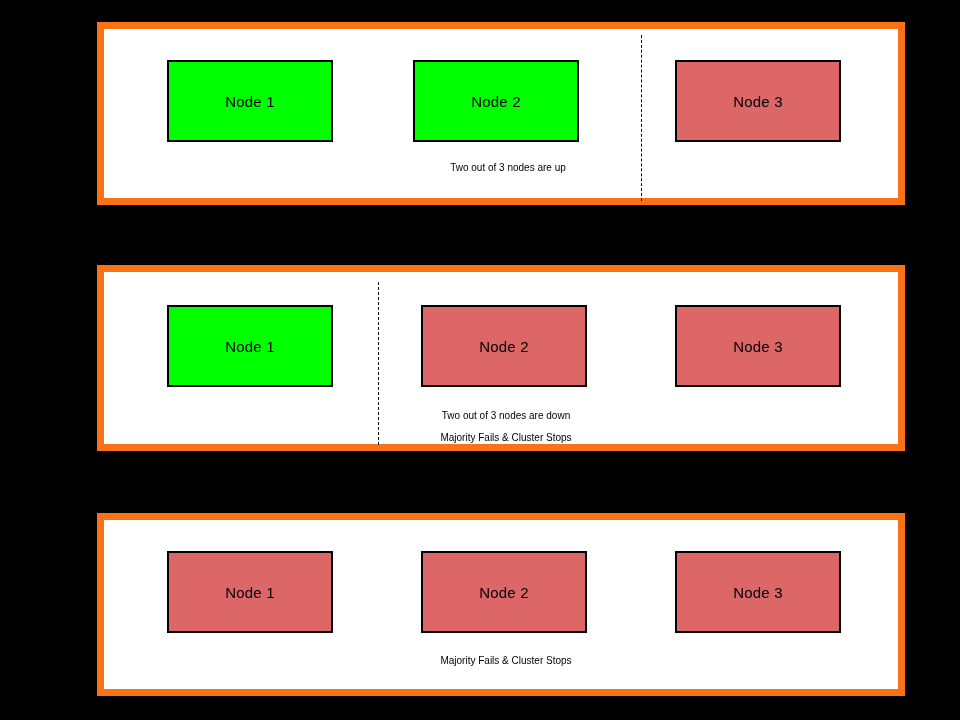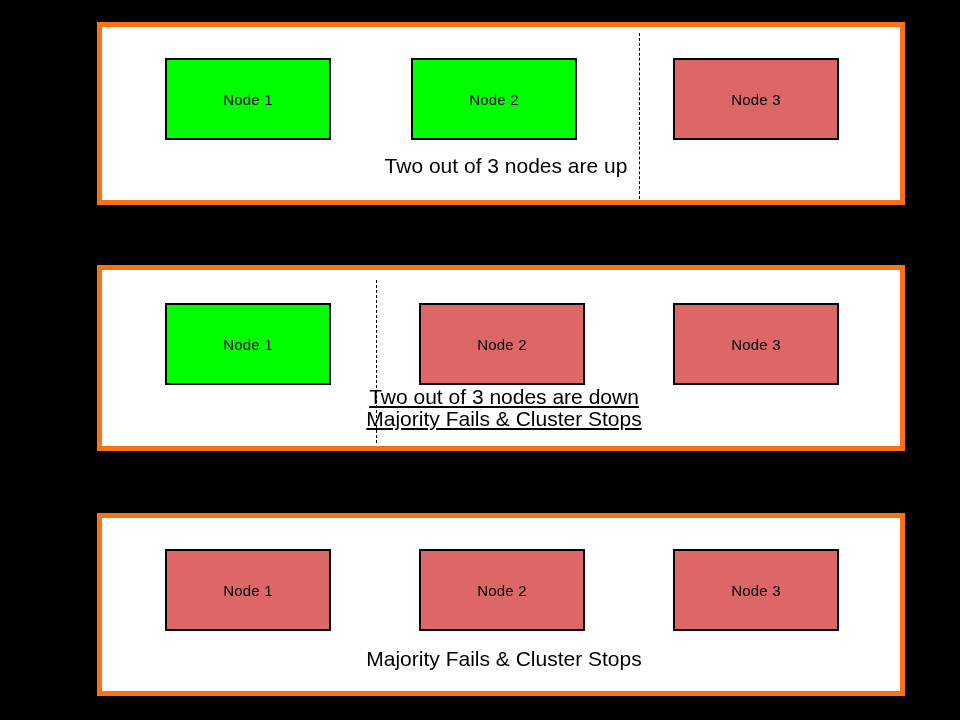--- a/index.html
+++ b/index.html
@@ -21,21 +21,21 @@
     left: 0; top: 0;
     width: 960px;
     height: 720px;
     background: #000000;
   }
 
   
   .panel {
     position: absolute;
     background: #ffffff;
-    border: 5px solid #f97316;
+    border: 7px solid #f97316;
     box-sizing: border-box;
   }
   #panel-0 { left: 97px;  top: 22px;  width: 808px; height: 183px; }
   #panel-1 { left: 97px;  top: 265px; width: 808px; height: 186px; }
   #panel-2 { left: 97px;  top: 513px; width: 808px; height: 183px; }
 
   
   .node-box {
     position: absolute;
     width: 166px;
@@ -59,21 +59,21 @@
     position: absolute;
     width: 0;
     border-left: 1px dashed #000000;
   }
 
   
   .caption {
     position: absolute;
     text-align: center;
     color: #000000;
-    font-size: 21px;
+    font-size: 10px;
     font-family: "Liberation Sans", sans-serif;
     line-height: 22px;
     white-space: nowrap;
   }
   .caption .cap-line { display: block; }
 </style>
 </head>
 <body>
 
 <div id="stage">
@@ -108,21 +108,21 @@
     <div class="node-box node-down" style="left:317px; top:33px;">
       <span>Node 2</span>
     </div>
 
     <div class="node-box node-down" style="left:571px; top:33px;">
       <span>Node 3</span>
     </div>
 
     <div class="divider" style="left:274px; top:10px; height:163px;"></div>
 
-    <div class="caption" style="left:182px; top:116px; width:440px;text-decoration:underline;">
+    <div class="caption" style="left:182px; top:133px; width:440px;">
       <span class="cap-line">Two out of 3 nodes are down</span>
       <span class="cap-line">Majority Fails &amp; Cluster Stops</span>
     </div>
   </div>
 
   <div class="panel" id="panel-2">
 
     <div class="node-box node-down" style="left:63px; top:31px;">
       <span>Node 1</span>
     </div>

